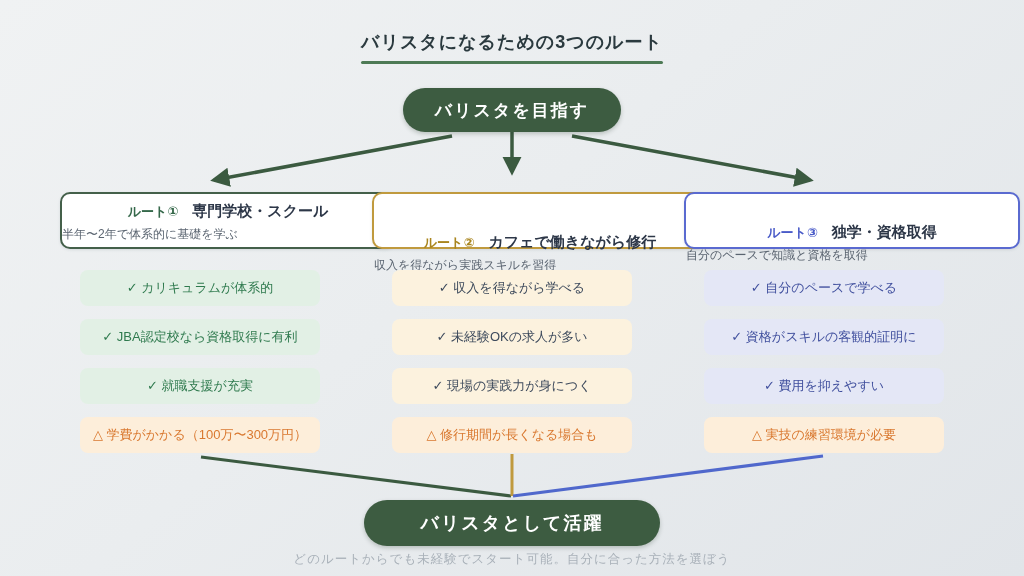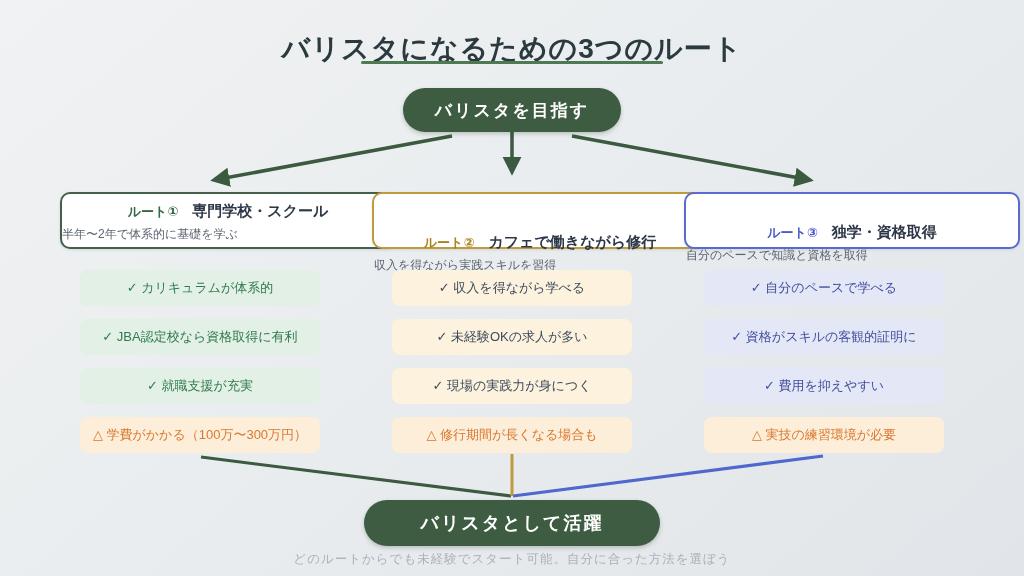--- a/index.html
+++ b/index.html
@@ -3,21 +3,21 @@
 <meta charset="utf-8">
 <style>
   html,body { margin:0; padding:0; }
   .canvas {
     position:relative; width:1024px; height:576px; overflow:hidden;
     background:linear-gradient(140deg,#f0f2f3 0%, #eaedef 45%, #e1e5e9 100%);
     font-family:"Liberation Sans","DejaVu Sans",sans-serif;
   }
   .title {
     position:absolute; top:30px; left:0; width:100%; text-align:center;
-    font-size:28px; font-weight:bold; color:#2b3a3f; letter-spacing:1px;
+    font-size:18px; font-weight:bold; color:#2b3a3f; letter-spacing:1px;
   }
   .title-underline {
     position:absolute; left:361px; top:61px; width:302px; height:3px;
     background:#4d7a55; border-radius:2px;
   }
   .node {
     position:absolute; background:#3d5c41; color:#ffffff; font-weight:bold;
     display:flex; align-items:center; justify-content:center;
     border-radius:24px; letter-spacing:2px;
     box-shadow:0 2px 4px rgba(40,60,45,.25);

